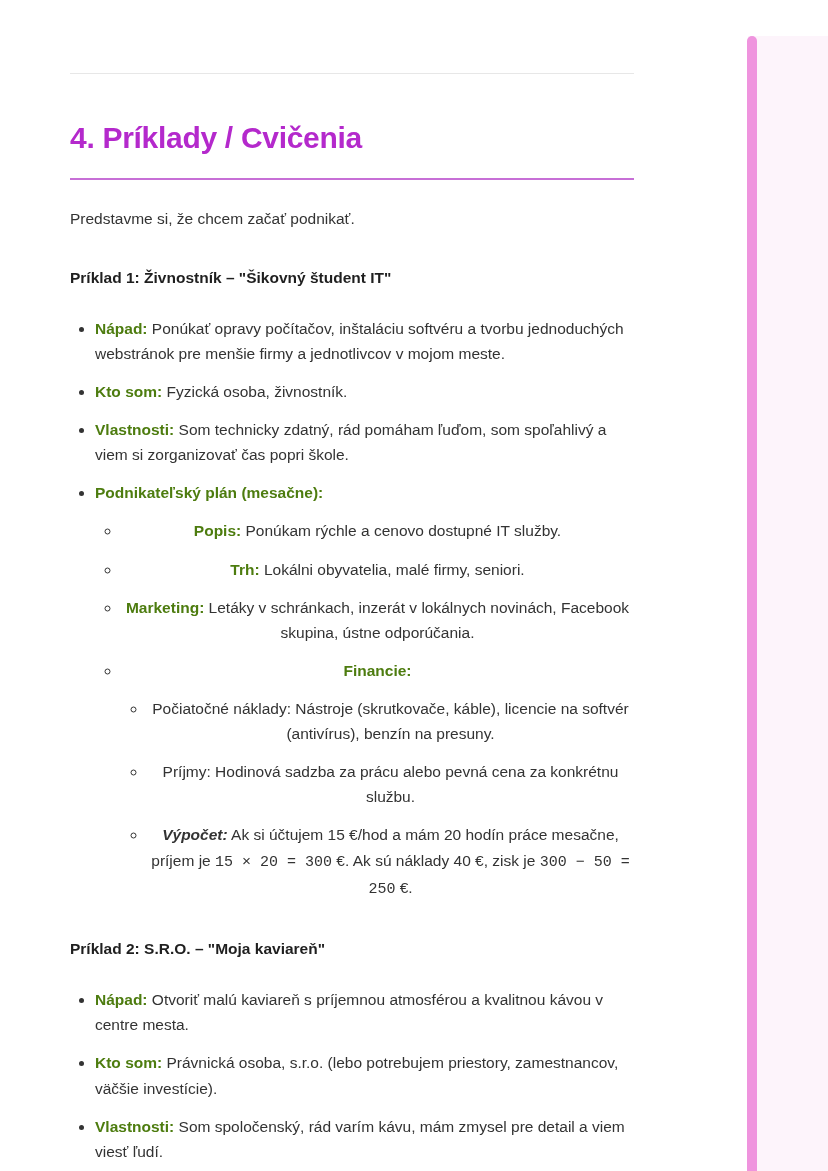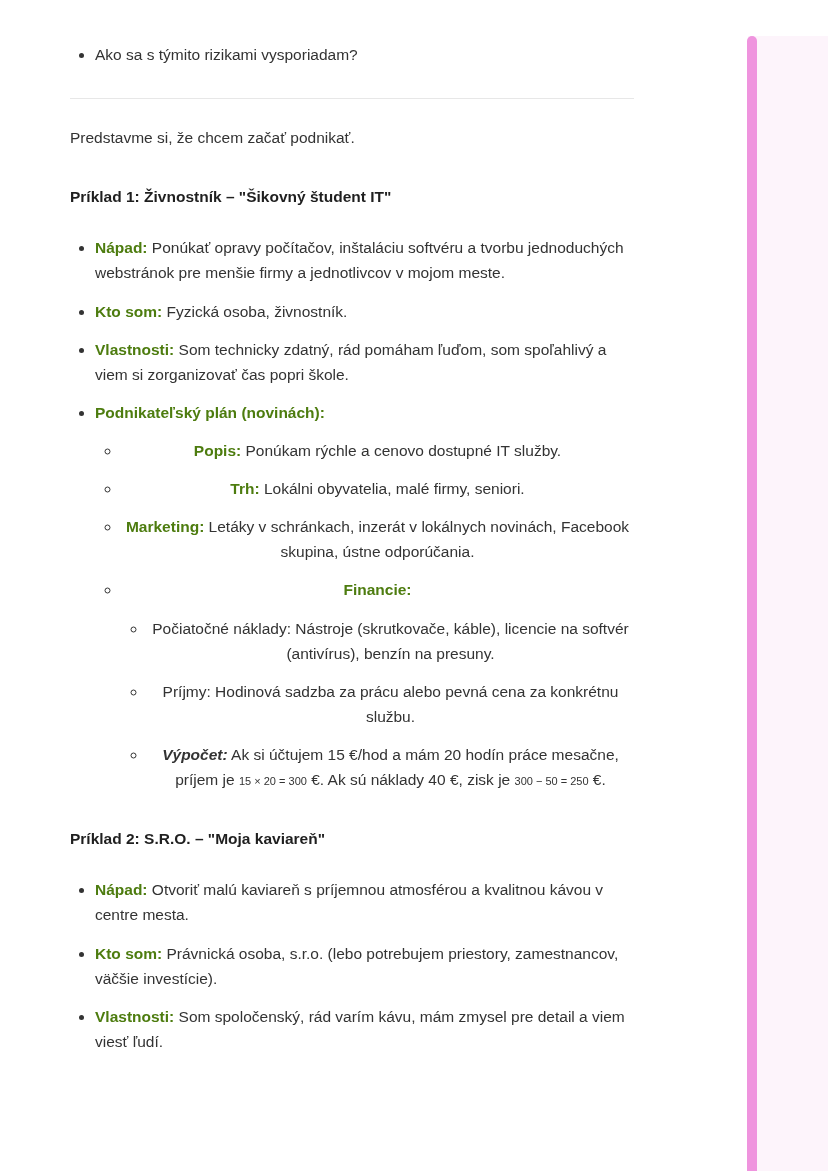--- a/index.html
+++ b/index.html
@@ -44,22 +44,22 @@
     margin: 34px 0 0 0;
     font-weight: 700;
     color: #1f1f1f;
   }
   .l1 { margin: 26px 0 0 0; list-style: disc; }
   .l2 { list-style: circle; margin: 12px 0 0 0; padding-left: 26px; text-align: center; }
   .l3 { list-style: circle; margin: 0 0 0 0; padding-left: 26px; }
   .b { font-weight: 700; color: #4d7c0f; }
   .i { font-style: italic; font-weight: bold; }
   .math {
-    font-family: Liberation Sans, sans-serif;
-    font-size: 11px;
+    font-family: Liberation Mono, monospace;
+    font-size: 15px;
   }
   .side-tint {
     position: absolute;
     top: 36px;
     left: 748px;
     right: 0;
     bottom: 0;
     background: var(--side-tint, #fdf4fb);
     z-index: 0;
   }
@@ -75,43 +75,41 @@
   }
 </style>
 </head>
 <body>
 
 <div class="side-tint"></div>
 <div class="side-strip"></div>
 
 <div class="content">
 
-  <ul class="toplist">
-    <li><span>Ako sa s týmito rizikami vysporiadam?</span></li>
-  </ul>
 
   <hr class="rule">
 
+  <h1 class="heading">4. Príklady / Cvičenia</h1>
 
   <p class="intro">Predstavme si, že chcem začať podnikať.</p>
 
   <p class="ex-title">Príklad 1: Živnostník – "Šikovný študent IT"</p>
 
   <ul class="l1">
     <li>
       <span class="b">Nápad:</span><span> Ponúkať opravy počítačov, inštaláciu softvéru a tvorbu jednoduchých webstránok pre menšie firmy a jednotlivcov v mojom meste.</span>
     </li>
     <li>
       <span class="b">Kto som:</span><span> Fyzická osoba, živnostník.</span>
     </li>
     <li>
       <span class="b">Vlastnosti:</span><span> Som technicky zdatný, rád pomáham ľuďom, som spoľahlivý a viem si zorganizovať čas popri škole.</span>
     </li>
     <li>
-      <span class="b">Podnikateľský plán (novinách):</span>
+      <span class="b">Podnikateľský plán (mesačne):</span>
       <ul class="l2">
         <li>
           <span class="b">Popis:</span><span> Ponúkam rýchle a cenovo dostupné IT služby.</span>
         </li>
         <li>
           <span class="b">Trh:</span><span> Lokálni obyvatelia, malé firmy, seniori.</span>
         </li>
         <li>
           <span class="b">Marketing:</span><span> Letáky v schránkach, inzerát v lokálnych novinách, Facebook skupina, ústne odporúčania.</span>
         </li>

